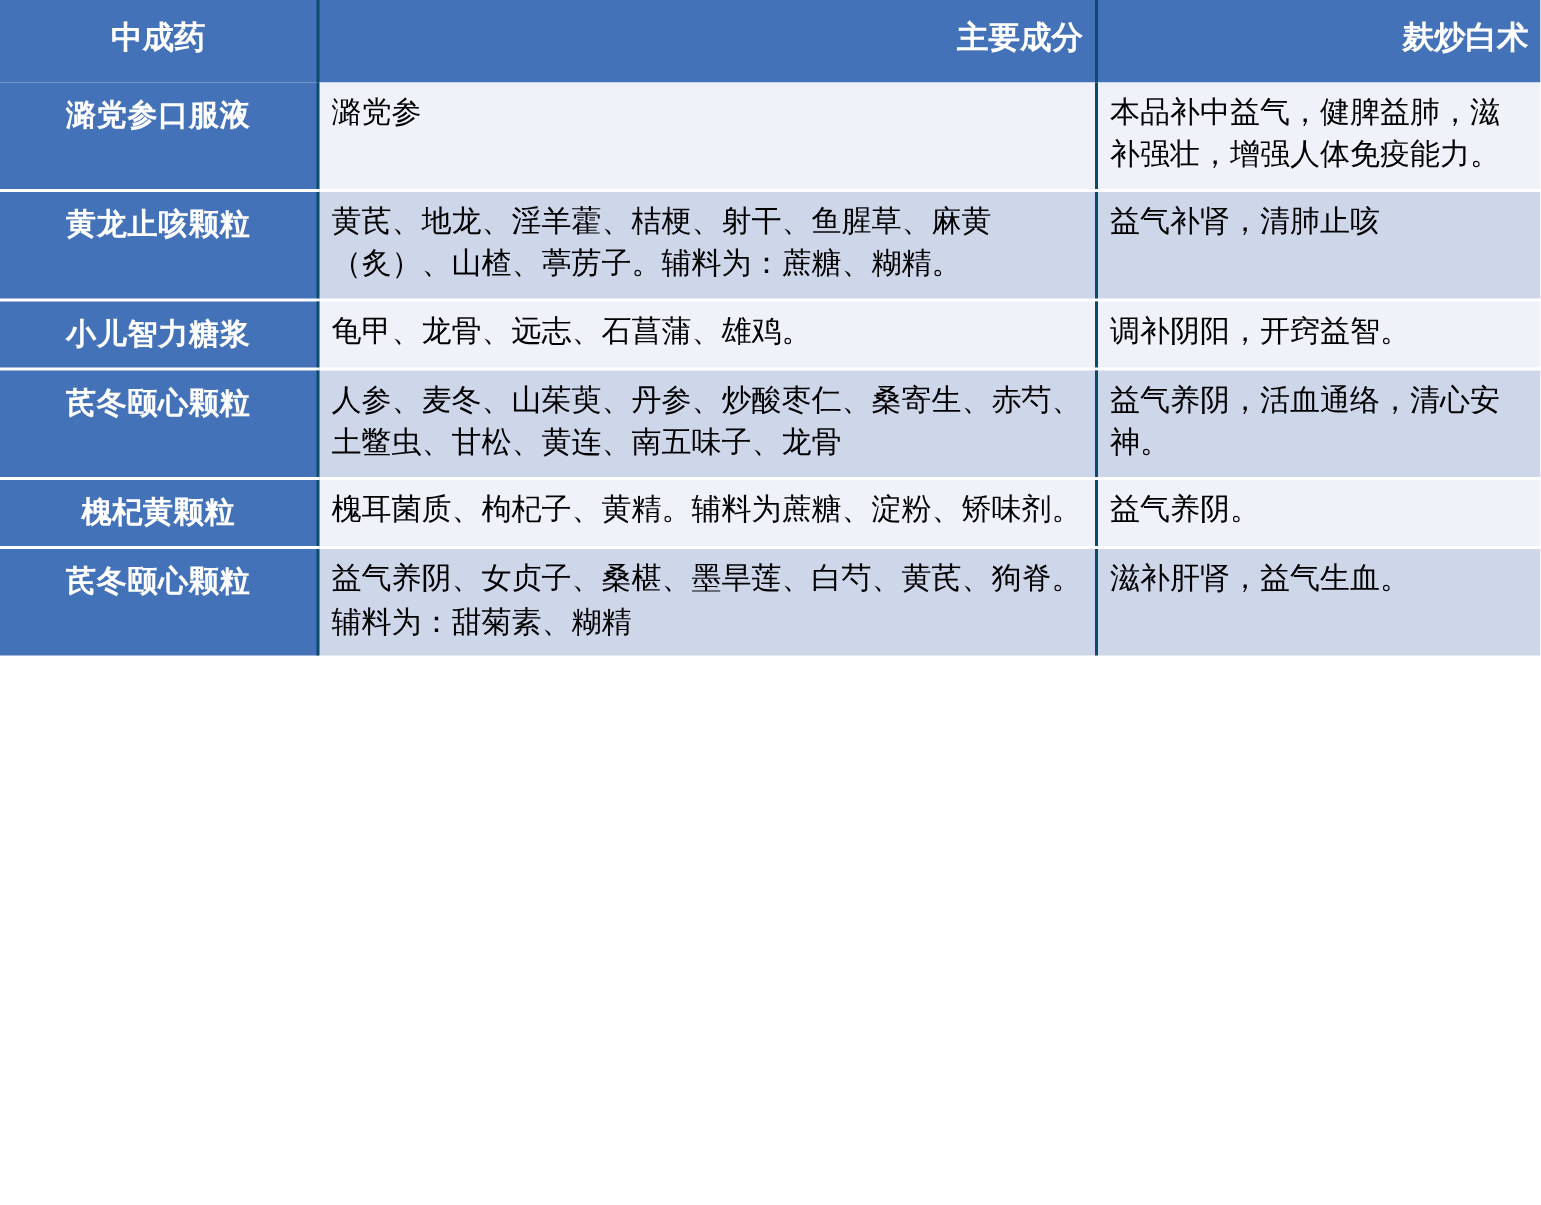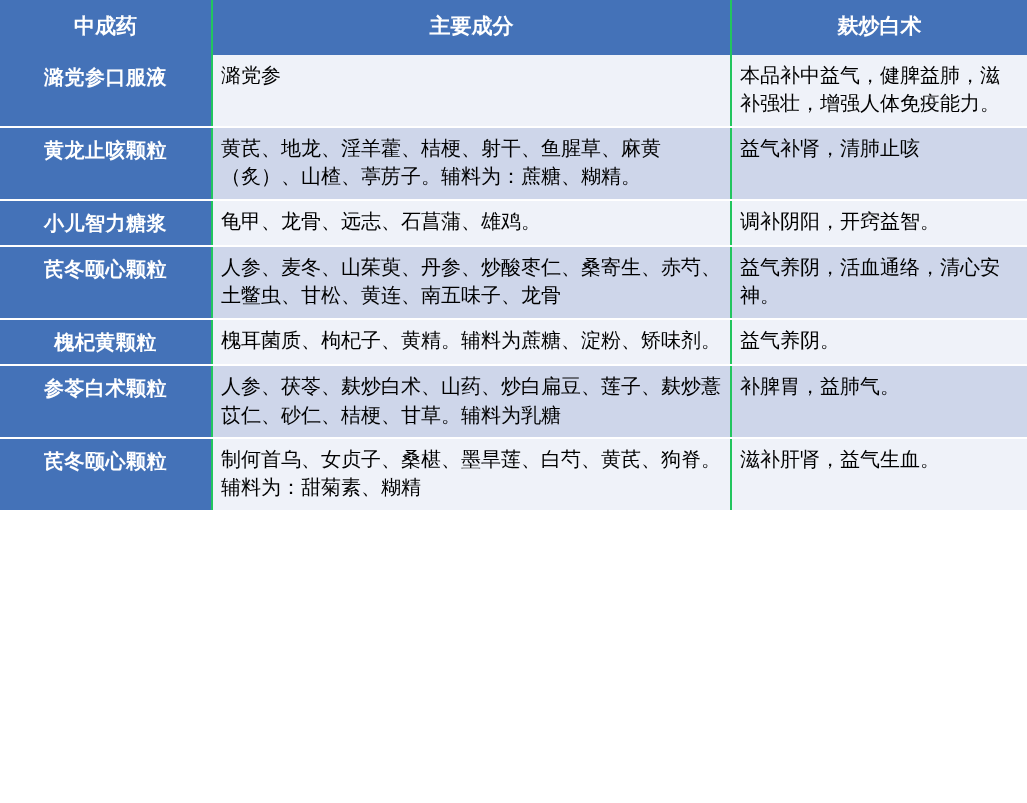--- a/index.html
+++ b/index.html
@@ -27,34 +27,34 @@
   table.tcm-table col.c1 { width: 212px; }
   table.tcm-table col.c2 { width: 519px; }
   table.tcm-table col.c3 { width: 296px; }
 
   th, td {
     vertical-align: top;
     padding: 6px 8px 8px 8px;
     font-size: 20px;
     line-height: 1.42;
     color: #000000;
-    border-right: 2px solid #22c55e;
+    border-right: 2px solid #0c4a6e;
     box-sizing: border-box;
   }
   th:last-child, td:last-child { border-right: none; }
 
   
   thead tr th {
     background: #4472b8;
     color: #ffffff;
     font-weight: bold;
     font-size: 21px;
     height: 55px;
     padding-top: 11px;
-    text-align: center;
+    text-align: right;
   }
   thead tr th.col-name {
     text-align: center;
   }
 
   
   td.name-cell {
     background: #4472b8;
     color: #ffffff;
     font-weight: bold;
@@ -112,24 +112,19 @@
         <td class="name-cell">芪冬颐心颗粒</td>
         <td class="body-cell">人参、麦冬、山茱萸、丹参、炒酸枣仁、桑寄生、赤芍、土鳖虫、甘松、黄连、南五味子、龙骨</td>
         <td class="body-cell">益气养阴，活血通络，清心安神。</td>
       </tr>
       <tr>
         <td class="name-cell">槐杞黄颗粒</td>
         <td class="body-cell">槐耳菌质、枸杞子、黄精。辅料为蔗糖、淀粉、矫味剂。</td>
         <td class="body-cell">益气养阴。</td>
       </tr>
       <tr>
-        <td class="name-cell">参苓白术颗粒</td>
-        <td class="body-cell">人参、茯苓、麸炒白术、山药、炒白扁豆、莲子、麸炒薏苡仁、砂仁、桔梗、甘草。辅料为乳糖</td>
-        <td class="body-cell">补脾胃，益肺气。</td>
-      </tr>
-      <tr>
         <td class="name-cell">芪冬颐心颗粒</td>
-        <td class="body-cell">制何首乌、女贞子、桑椹、墨旱莲、白芍、黄芪、狗脊。辅料为：甜菊素、糊精</td>
+        <td class="body-cell">益气养阴、女贞子、桑椹、墨旱莲、白芍、黄芪、狗脊。辅料为：甜菊素、糊精</td>
         <td class="body-cell">滋补肝肾，益气生血。</td>
       </tr>
     </tbody>
   </table>
 </div>
 
 </body></html>

